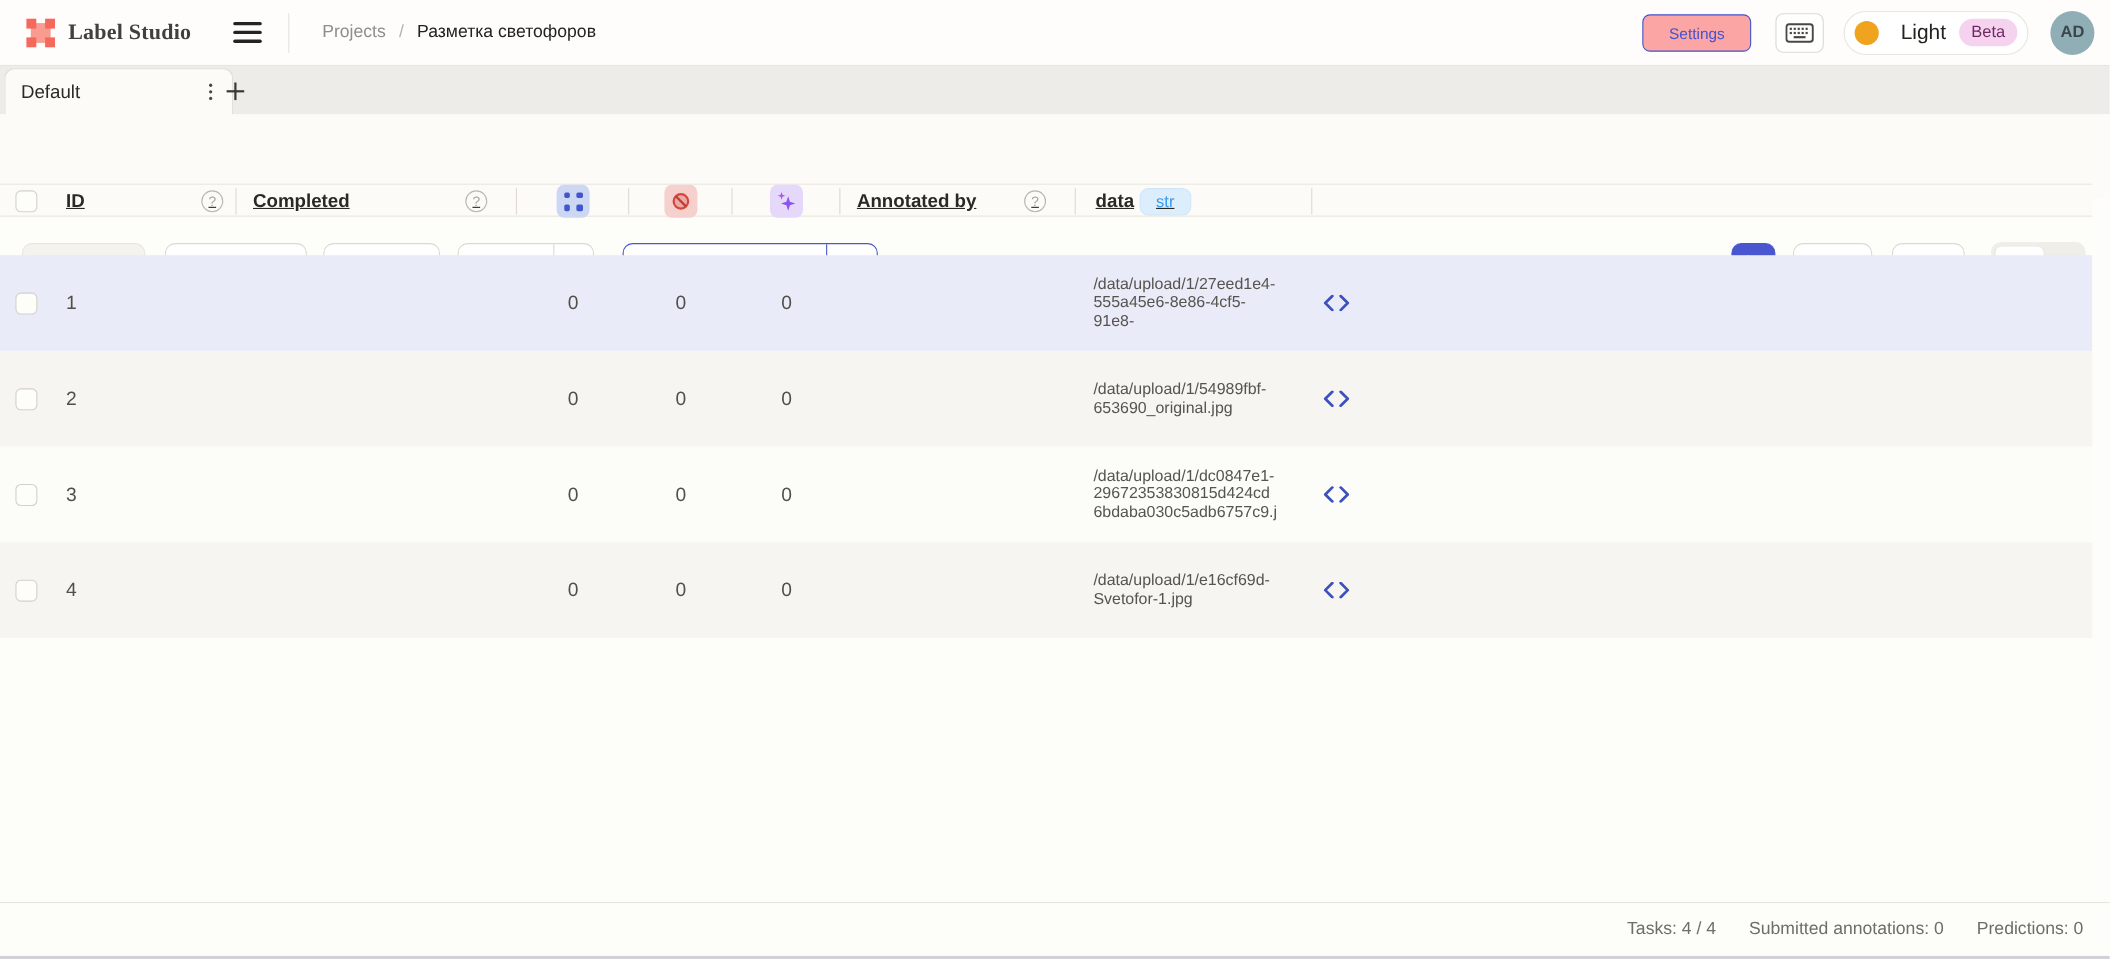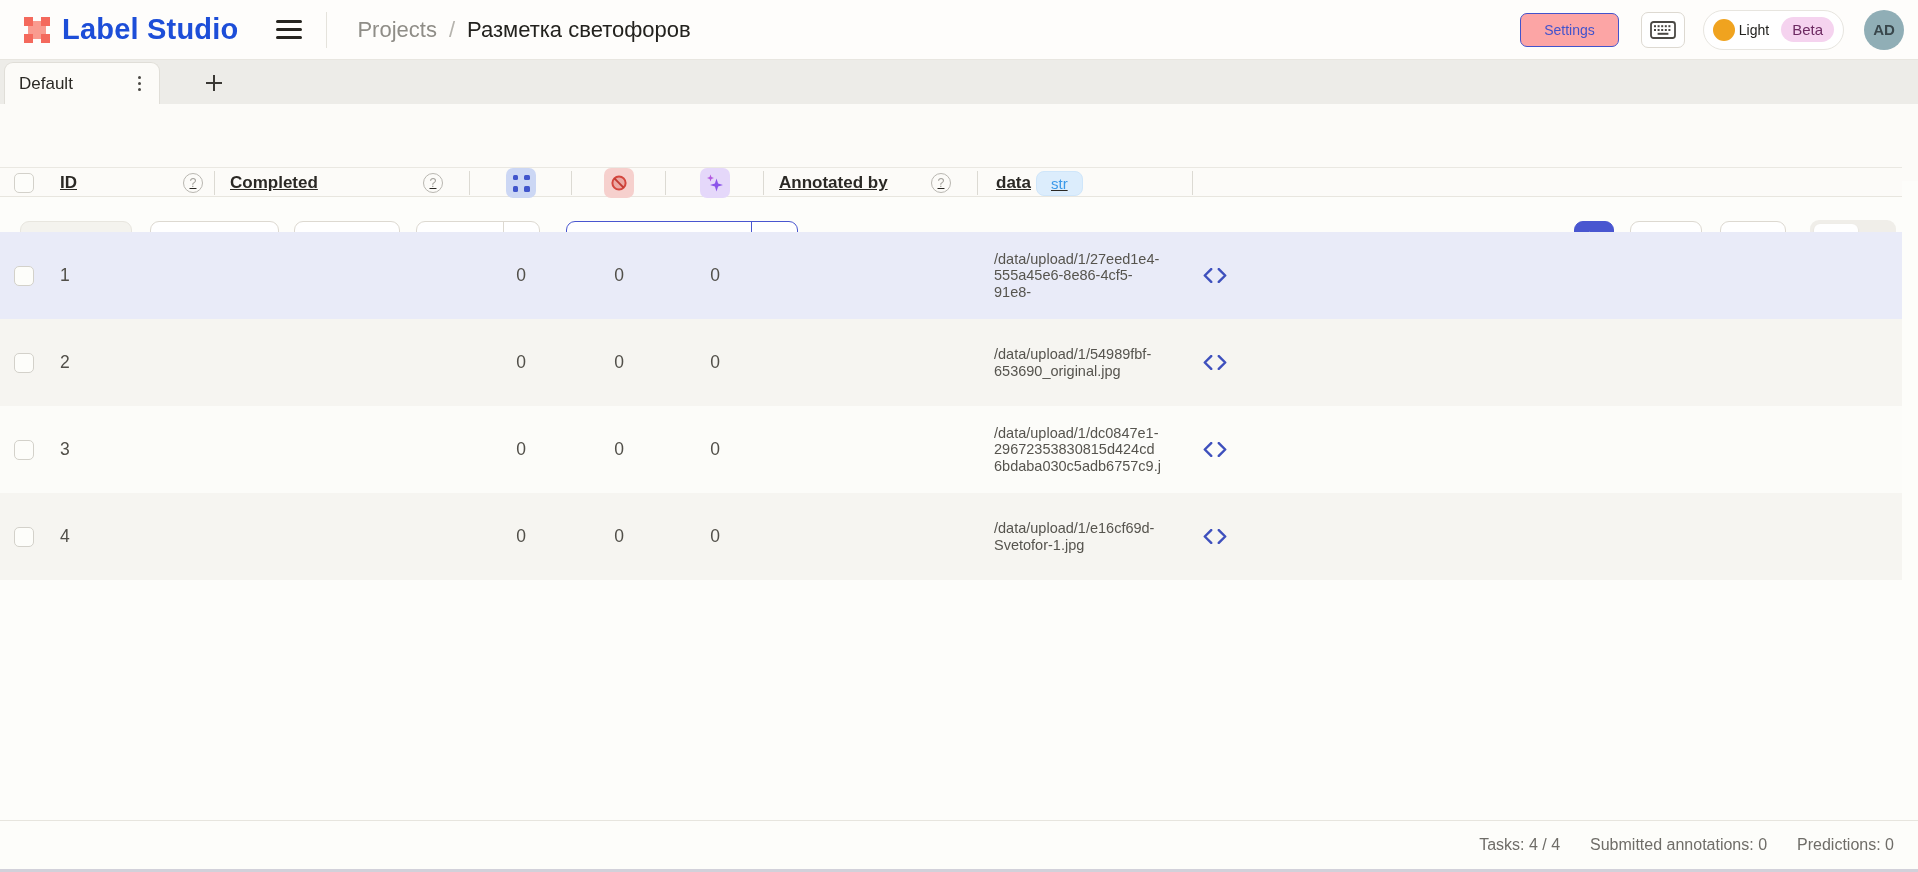--- a/index.html
+++ b/index.html
@@ -9,45 +9,45 @@
     background:#fdfdfa; color:#2a2823; position:relative;
   }
   :root{
     --cols:48px 167px 255px 102px 94px 98px 214px 215px 72px 1fr;
     --indigo:#4956d0; --border:#e3e1da; --btnborder:#ddd9d1;
   }
   
   .appbar{position:absolute;top:0;left:0;right:0;height:60px;background:#fefdfb;
     border-bottom:1px solid #e8e6e0;display:flex;align-items:center;}
   .logo{display:flex;align-items:center;gap:10px;margin-left:22px;}
-  .logo-name{font-size:29px;font-weight:700;letter-spacing:.2px;color:#1d4ed8;}
+  .logo-name{font-size:20px;font-weight:700;letter-spacing:.2px;color:#404040;font-family:Liberation Serif, serif;}
   .burger{margin-left:38px;display:flex;flex-direction:column;gap:5.5px;cursor:pointer;}
   .burger i{display:block;width:26px;height:2.6px;background:#26241f;border-radius:2px;}
   .vdiv{width:1px;height:36px;background:#e5e3dc;margin-left:24px;}
-  .crumbs{display:flex;align-items:center;gap:12px;margin-left:30px;font-size:22px;}
+  .crumbs{display:flex;align-items:center;gap:12px;margin-left:30px;font-size:16px;}
   .crumb-parent{color:#8f8d87;cursor:pointer;}
   .crumb-sep{color:#b5b3ad;}
   .crumb-current{color:#23221e;}
   .appbar-right{margin-left:auto;display:flex;align-items:center;margin-right:14px;}
   .settings-btn{height:34px;padding:0 23px;border:1.5px solid #4353cc;border-radius:7px;
     background:#fca5a5;color:#4353cc;font-size:14px;display:flex;align-items:center;cursor:pointer;}
   .kbd-btn{margin-left:22px;width:44px;height:36px;border:1px solid var(--btnborder);border-radius:7px;
     background:#fff;display:flex;align-items:center;justify-content:center;cursor:pointer;}
   .theme-pill{margin-left:18px;height:40px;border:1px solid #e7e5df;border-radius:20px;background:#fff;
     display:flex;align-items:center;padding:0 9px;cursor:pointer;}
   .theme-dot{width:22px;height:22px;border-radius:50%;background:#f0a31f;}
-  .theme-label{margin-left:4px;font-size:14px;color:#23221f;}
+  .theme-label{margin-left:20px;font-size:19px;color:#23221f;}
   .beta-badge{margin-left:12px;background:#f5d3ef;color:#6d2a62;font-size:15px;
     padding:4px 11px;border-radius:13px;}
   .avatar{margin-left:20px;width:40px;height:40px;border-radius:50%;background:#90aeb6;
     display:flex;align-items:center;justify-content:center;font-size:15px;font-weight:700;
     color:#39474c;cursor:pointer;}
   
   .tabbar{position:absolute;top:60px;left:0;right:0;height:44px;background:#edece8;}
-  .tab{position:absolute;left:4px;top:2px;width:156px;height:42px;background:#fcfbf8;
+  .tab{position:absolute;left:4px;top:2px;width:208px;height:42px;background:#fcfbf8;
     border:1px solid #e0ded8;border-bottom:none;border-radius:9px 9px 0 0;
     display:flex;align-items:center;padding:0 14px;cursor:pointer;}
   .tab-label{font-size:17px;color:#2b2925;}
   .kebab{margin-left:auto;display:flex;flex-direction:column;gap:2.6px;padding:4px;cursor:pointer;}
   .kebab i{width:3.2px;height:3.2px;border-radius:50%;background:#4a4844;}
   .tab-add{position:absolute;left:202px;top:11px;width:24px;height:24px;cursor:pointer;}
   .tab-add::before,.tab-add::after{content:"";position:absolute;background:#3a3834;}
   .tab-add::before{left:4px;top:11px;width:16px;height:2.4px;}
   .tab-add::after{left:11px;top:4px;width:2.4px;height:16px;}
   

